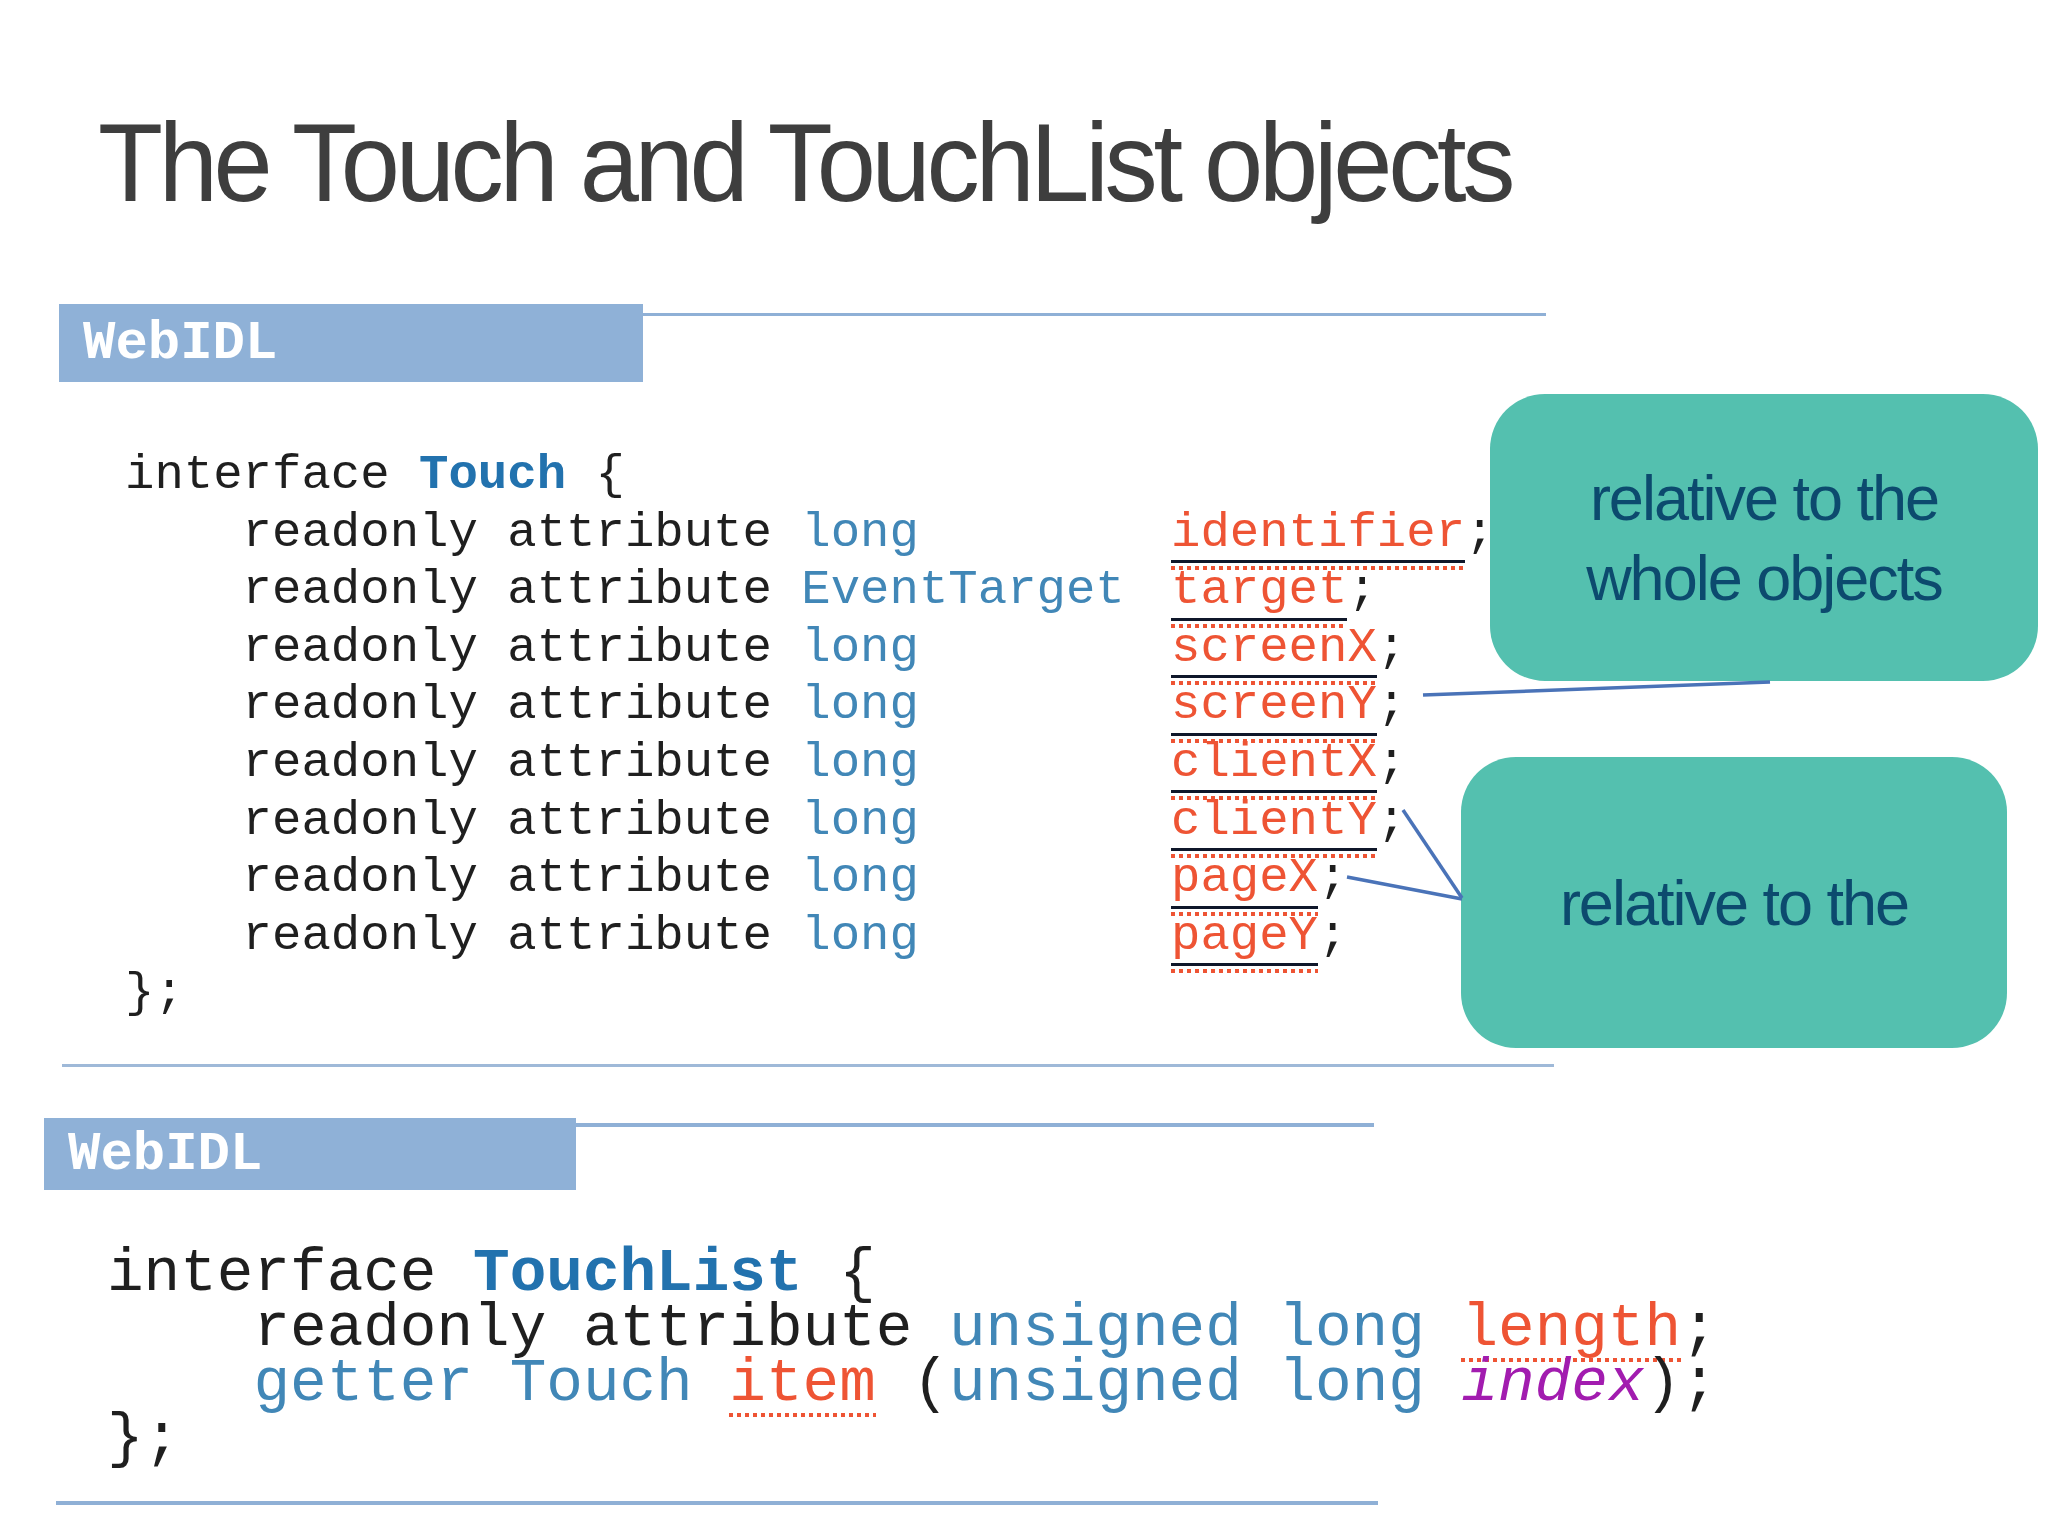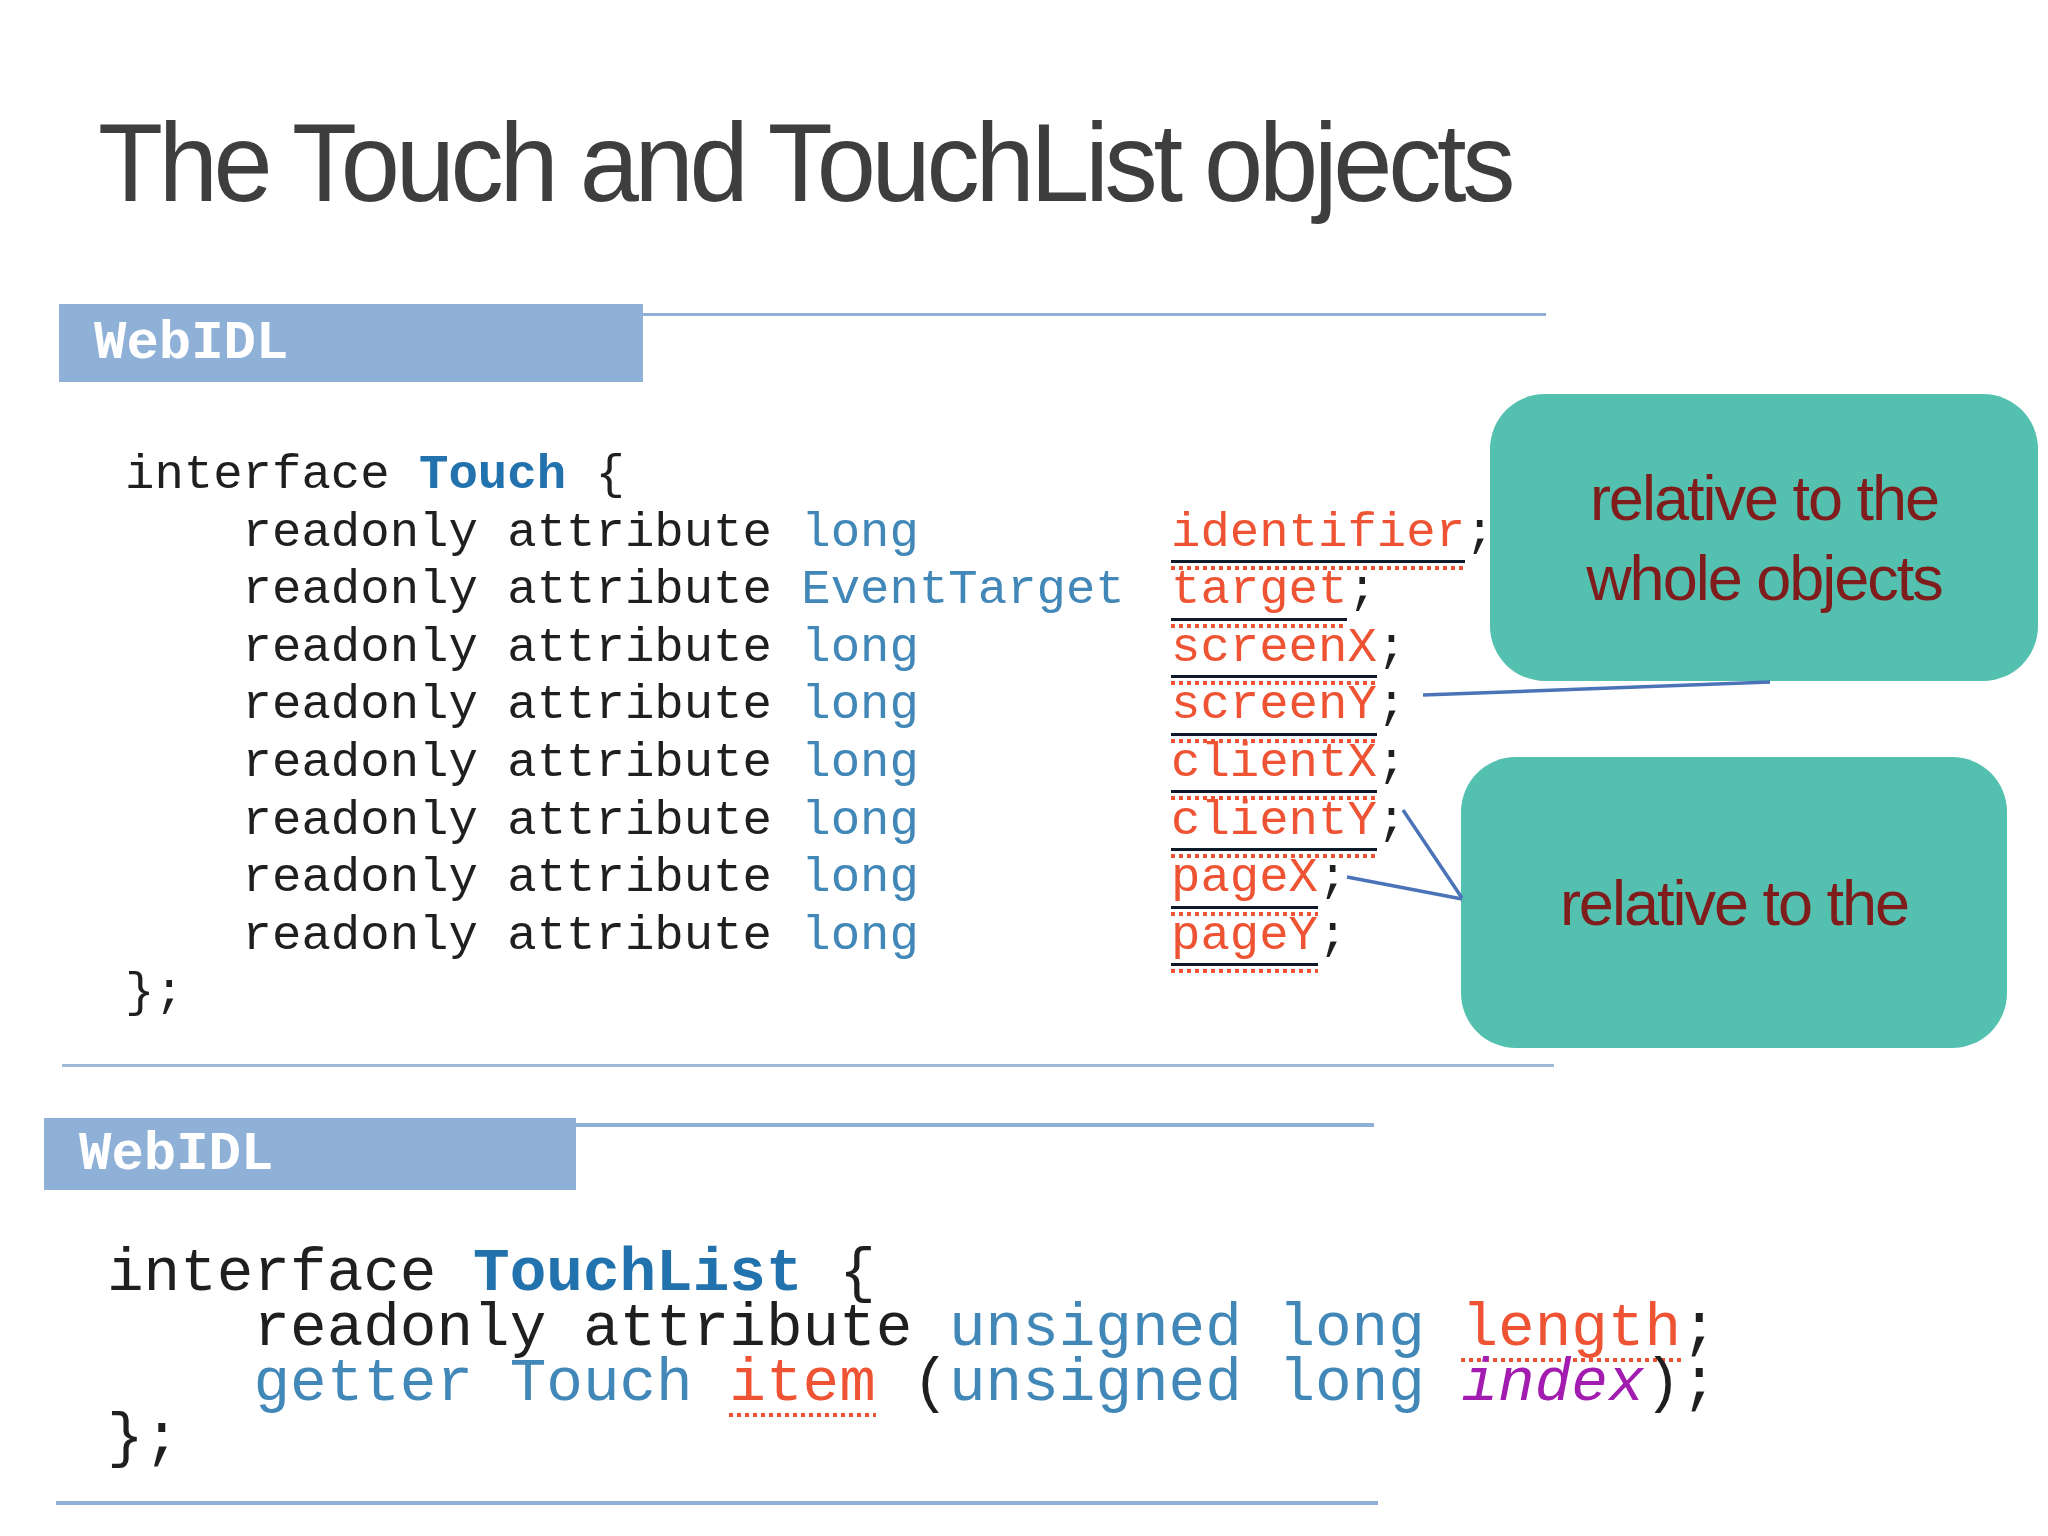--- a/index.html
+++ b/index.html
@@ -16,21 +16,21 @@
     position:absolute;left:98px;top:66px;
     font-size:112px;font-weight:300;color:#3e3e3e;
     letter-spacing:-4.5px;white-space:nowrap;
     transform:scaleX(0.95);transform-origin:left top;
   }
   
   .webidl-bar{
     position:absolute;background:#8fb1d7;color:#ffffff;
     font-family:"Liberation Mono",monospace;font-weight:bold;
     font-size:54px;
-    display:flex;align-items:center;padding-left:35px;box-sizing:border-box;
+    display:flex;align-items:center;padding-left:24px;box-sizing:border-box;
   }
   #bar1{left:59px;top:272px;width:584px;height:78px;}
   #bar2{left:44px;top:1086px;width:532px;height:72px;}
   .h-line{position:absolute;background:#8fb0d6;}
   #bar1-line{left:643px;top:281px;width:903px;height:3px;}
   #bar2-line{left:576px;top:1091px;width:798px;height:4px;}
   #rule1{left:62px;top:1032px;width:1492px;height:3px;background:#9fb9d8;}
   #bottom-line{left:56px;top:1469px;width:1322px;height:4px;background:#8fb0d6;}
   
   .code-block{
@@ -58,21 +58,21 @@
   }
   
   .c-n2{color:#ee5434;display:inline-block;position:relative;}
   .c-n2::after{
     content:"";position:absolute;left:0;right:0;bottom:-6px;height:4px;
     background:repeating-linear-gradient(90deg,#ee5434 0 4px,transparent 4px 8px);
   }
   
   .callout{
     position:absolute;background:#54c0af;border-radius:55px;
-    color:#7f1d1d;display:flex;flex-direction:column;
+    color:#0c4a6e;display:flex;flex-direction:column;
     align-items:center;justify-content:center;
     font-size:63px;font-weight:300;letter-spacing:-2px;
     line-height:80px;text-align:center;
   }
   #callout1{left:1490px;top:362px;width:548px;height:287px;}
   #callout2{left:1461px;top:725px;width:546px;height:291px;}
   
   .connectors{position:absolute;left:0;top:0;width:2048px;height:1536px;pointer-events:none;}
 </style>
 </head>

